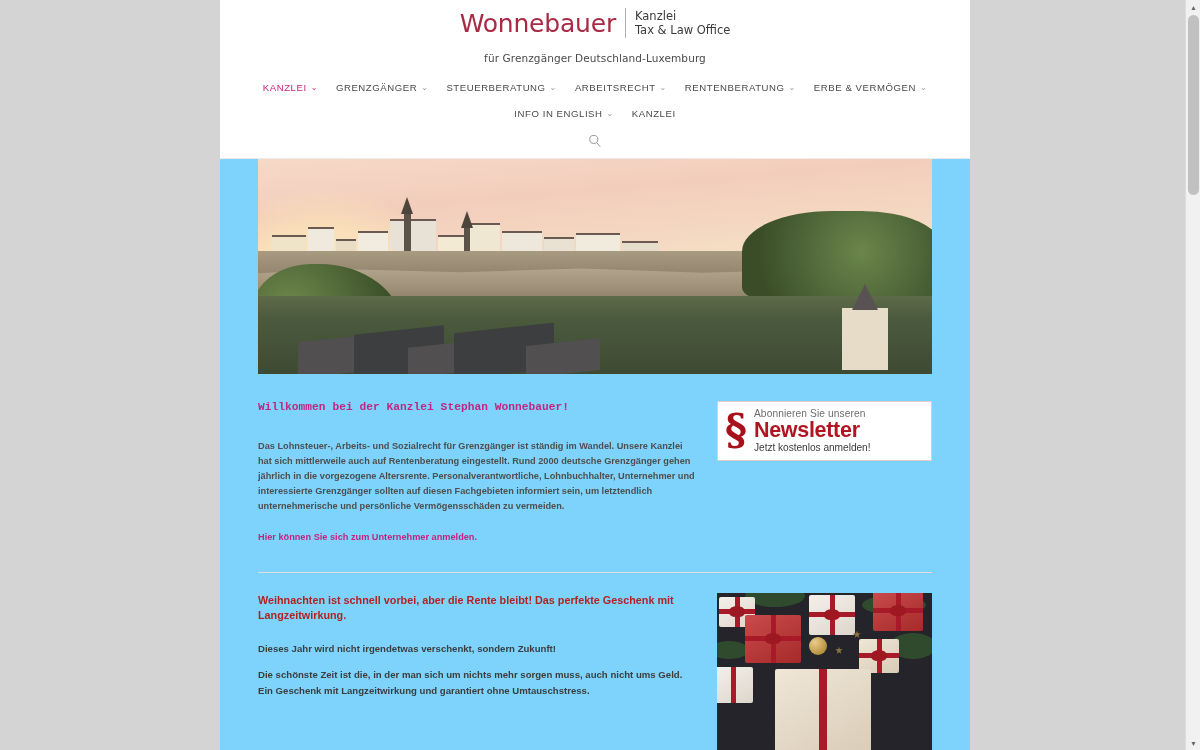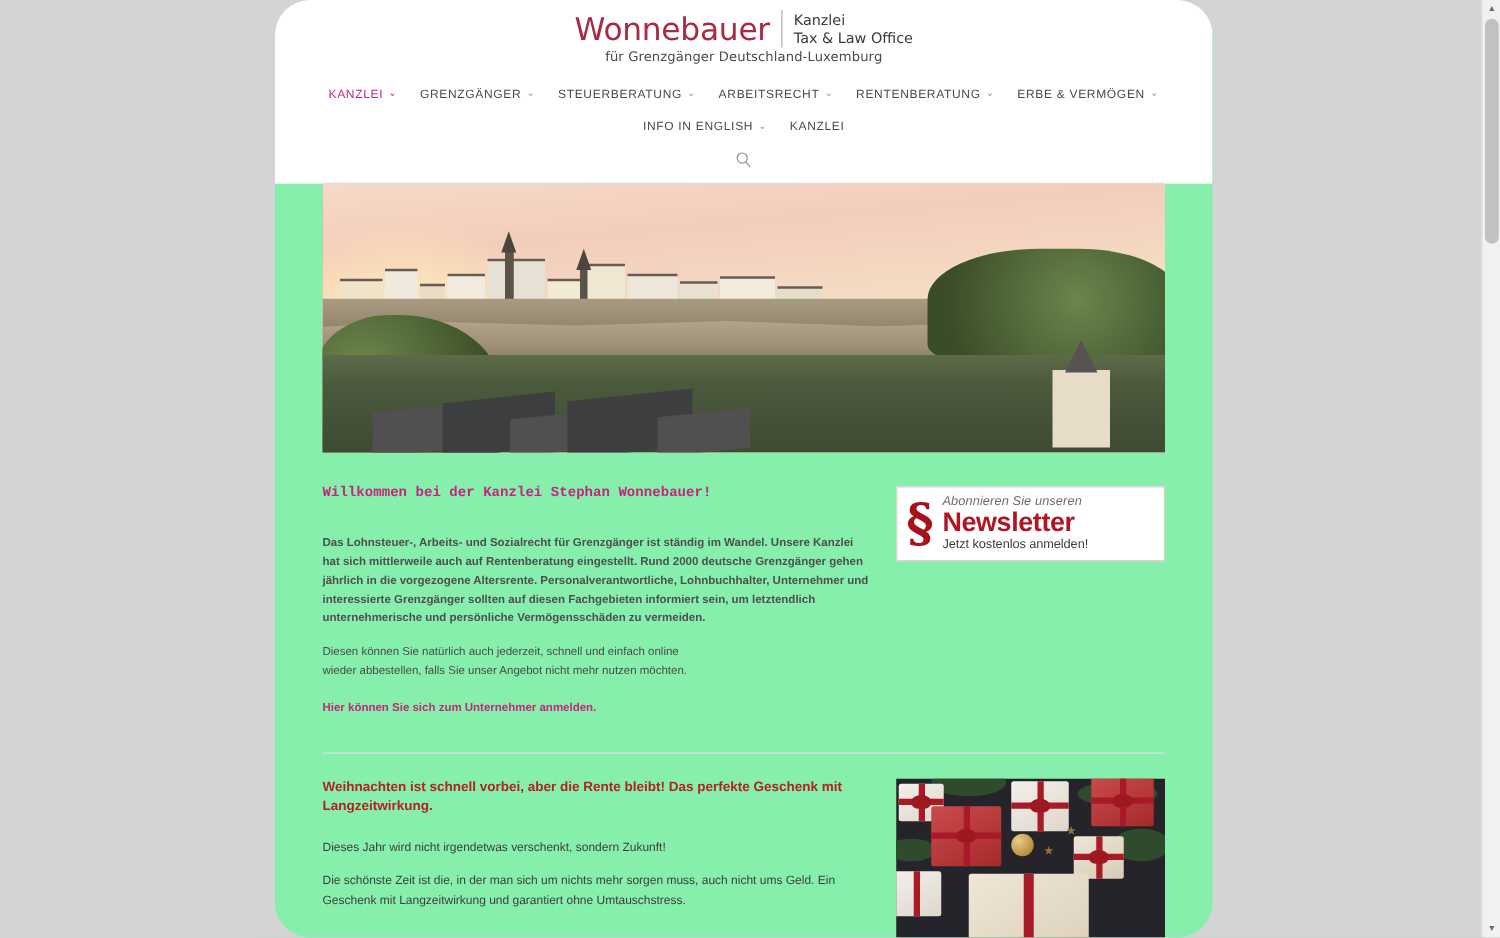--- a/index.html
+++ b/index.html
@@ -13,23 +13,22 @@
     position: relative;
     width: 1200px; height: 750px;
     background: #d4d4d4;
   }
 
   
   #page {
     position: absolute;
     left: 220px; top: 0;
     width: 750px; height: 750px;
-    background: #86efac;
+    background: #7dd3fc;
     overflow: hidden;
-    border-radius: 28px;
   }
 
   
   .header {
     background: #ffffff;
     padding-top: 8px;
     border-bottom: 1px solid #eceaea;
   }
   .logo-wrap { text-align: center; }
   .logo-top {
@@ -62,21 +61,21 @@
     margin-top: 6px;
     font-family: "DejaVu Sans", sans-serif;
     font-size: 15.5px;
     color: #b0616e;
     letter-spacing: 0.7px;
   }
   .logo-tagline-sub {
     font-family: "DejaVu Sans", sans-serif;
     font-size: 10.5px;
     color: #4a4a4a;
-    margin-top: 2px;
+    margin-top: 14px;
     letter-spacing: 0.1px;
   }
 
   
   .nav {
     margin-top: 12px;
     text-align: center;
     line-height: 1;
   }
   .nav-row { padding: 2px 0; }
@@ -251,21 +250,20 @@
     font-size: 42px;
     line-height: 0.85;
     color: #a8111c;
     font-weight: 700;
   }
   .nl-text { line-height: 1.08; }
   .nl-top {
     font-size: 10.2px;
     color: #6d6d6d;
     letter-spacing: 0.1px;
-    font-style: italic;
   }
   .nl-main {
     font-size: 21.5px;
     font-weight: 700;
     color: #b01521;
     letter-spacing: -0.3px;
     line-height: 1.05;
   }
   .nl-bot {
     font-size: 10.2px;
@@ -290,20 +288,21 @@
     font-weight: 700;
     color: #b32222;
     line-height: 1.42;
     margin-bottom: 18px;
   }
   p.xbody {
     font-size: 9.6px;
     color: #3d3d3d;
     line-height: 1.58;
     margin-bottom: 11px;
+    font-weight: bold;
   }
 
   
   .xmas-photo {
     width: 215px;
     height: 180px;
     background: #24242a;
     position: relative;
     overflow: hidden;
   }
@@ -420,24 +419,20 @@
 
     <div class="content">
 
       <div class="block1">
         <div class="col-left">
           <h2 class="welcome">Willkommen bei der Kanzlei Stephan Wonnebauer!</h2>
 
           <p class="body">Das Lohnsteuer-, Arbeits- und Sozialrecht für Grenzgänger ist ständig im Wandel.  Unsere Kanzlei hat sich mittlerweile auch auf Rentenberatung eingestellt. Rund 2000 deutsche Grenzgänger gehen jährlich in die vorgezogene Altersrente. Personalverantwortliche, Lohnbuchhalter, Unternehmer und interessierte Grenzgänger sollten auf diesen Fachgebieten informiert sein, um letztendlich unternehmerische und persönliche Vermögensschäden zu vermeiden.</p>
 
 
-          <p class="body light">
-            <span>Diesen können Sie natürlich auch jederzeit, schnell und einfach online</span><br>
-            <span>wieder abbestellen, falls Sie unser Angebot nicht mehr nutzen möchten.</span>
-          </p>
 
           <a class="cta" href="#">Hier können Sie sich zum Unternehmer anmelden.</a>
         </div>
 
         <div class="col-right">
           <div class="newsletter">
             <span class="para-sign">§</span>
             <span class="nl-text">
               <div class="nl-top">Abonnieren Sie unseren</div>
               <div class="nl-main">Newsletter</div>

